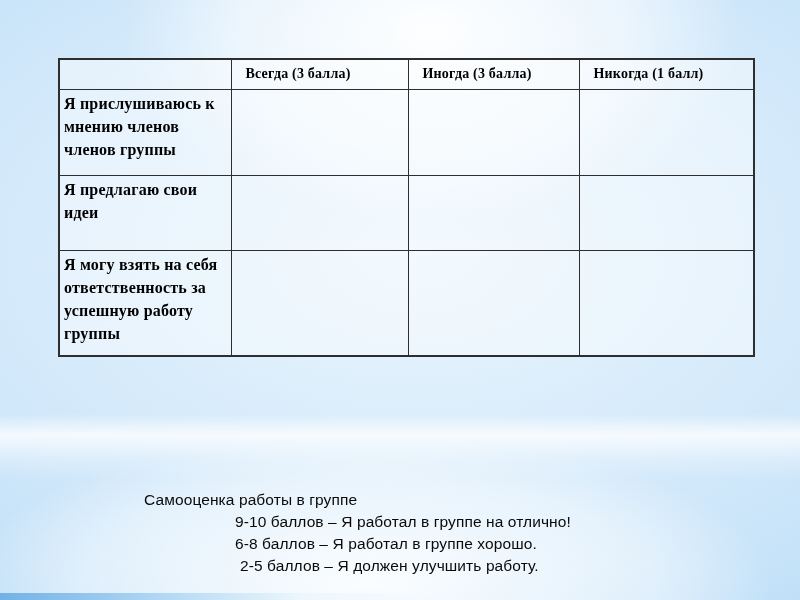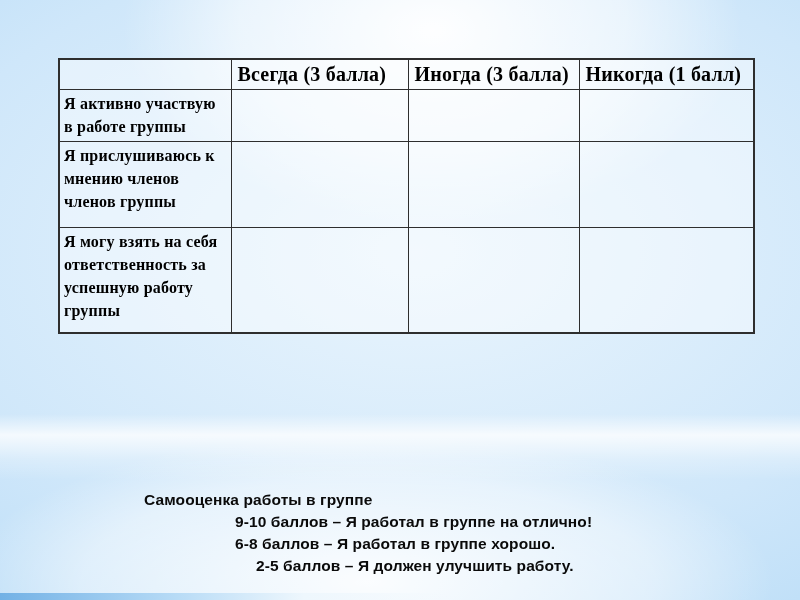--- a/index.html
+++ b/index.html
@@ -52,25 +52,25 @@
   }
   .assessment-table { border: 2px solid #2e2e2e; }
 
   .col-corner   { width: 172px; }
   .col-always   { width: 177px; }
   .col-sometimes{ width: 171px; }
   .col-never    { width: 175px; }
 
   tr.header-row th {
     height: 30px;
-    font-size: 20px;
+    font-size: 14px;
     font-weight: bold;
     text-align: left;
     vertical-align: middle;
-    padding: 1px 3px 1px 6px;
+    padding: 1px 3px 1px 14px;
     letter-spacing: 0.2px;
     white-space: nowrap;
   }
 
   td.row-label {
     font-size: 16px;
     font-weight: bold;
     line-height: 23px;
     padding: 2px 6px 2px 4px;
     letter-spacing: 0.2px;
@@ -78,56 +78,56 @@
 
   tr.r1 { height: 52px; }
   tr.r2 { height: 86px; }
   tr.r3 { height: 75px; }
   tr.r4 { height: 106px; }
 
   .summary {
     position: absolute;
     left: 144px; top: 489px;
     font-family: "Liberation Sans", sans-serif;
-    font-weight: bold;
+    font-weight: normal;
     font-size: 15.5px;
     line-height: 22px;
     color: #0a0a0a;
     letter-spacing: 0.1px;
   }
   .summary-lines { margin-left: 91px; }
-  .summary-line.indent { padding-left: 5px; margin-left: 16px; }
+  .summary-line.indent { padding-left: 5px; }
 </style>
 </head>
 <body>
 
 <div class="slide">
 
   <table class="assessment-table">
     <colgroup>
       <col class="col-corner">
       <col class="col-always">
       <col class="col-sometimes">
       <col class="col-never">
     </colgroup>
     <tbody>
       <tr class="header-row">
         <th></th>
         <th>Всегда (3 балла)</th>
         <th>Иногда (3 балла)</th>
         <th>Никогда (1 балл)</th>
       </tr>
-      <tr class="r1">
-        <td class="row-label">Я активно участвую в работе группы</td>
+      <tr class="r2">
+        <td class="row-label">Я прислушиваюсь к мнению членов членов группы</td>
         <td class="score-cell"></td>
         <td class="score-cell"></td>
         <td class="score-cell"></td>
       </tr>
-      <tr class="r2">
-        <td class="row-label">Я прислушиваюсь к мнению членов членов группы</td>
+      <tr class="r3">
+        <td class="row-label">Я предлагаю свои идеи</td>
         <td class="score-cell"></td>
         <td class="score-cell"></td>
         <td class="score-cell"></td>
       </tr>
       <tr class="r4">
         <td class="row-label">Я могу взять на себя ответственность за успешную работу группы</td>
         <td class="score-cell"></td>
         <td class="score-cell"></td>
         <td class="score-cell"></td>
       </tr>

